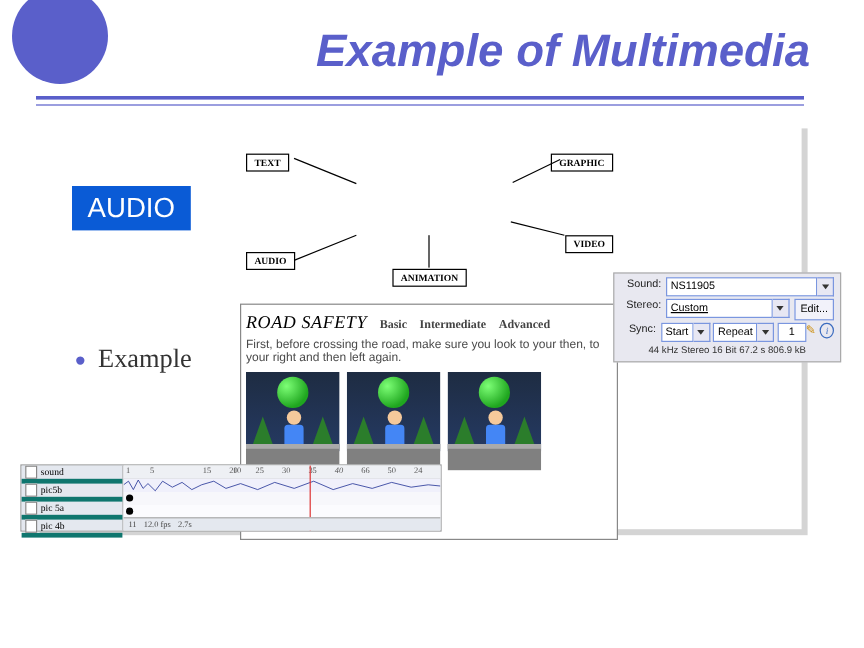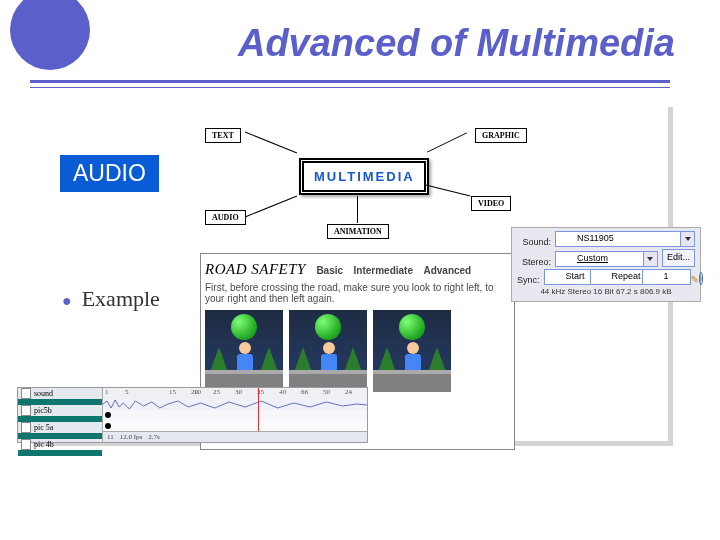--- a/index.html
+++ b/index.html
@@ -116,20 +116,21 @@
     font-family: "Arial Black", Impact;
     font-size: 15px;
     font-style: italic;
     letter-spacing: 0.5px;
   }
   .rshead .t2 {
     font-size: 10px;
     font-weight: bold;
     margin-left: 6px;
     color: #444;
+    font-family: Liberation Serif, serif;
   }
   .rstext {
     font-size: 10px;
     color: #4a4a4a;
     margin: 4px 0 6px 0;
   }
   .rsthumbs { display: flex; gap: 6px; }
   .thumb {
     width: 78px; height: 82px;
     position: relative;
@@ -152,28 +153,28 @@
   .soundpanel {
     position: absolute;
     left: 511px; top: 227px; width: 190px; height: 75px;
     background: #e8e8f0;
     border: 1px solid #aaa;
     font-family: Tahoma, Arial, sans-serif;
     font-size: 9px;
     padding: 3px 5px;
     box-sizing: border-box;
   }
-  .sprow { display:flex; align-items:flex-end; margin-bottom:2px; }
+  .sprow { display:flex; align-items:flex-start; margin-bottom:2px; }
   .splab { width:34px; text-align:right; margin-right:4px; color:#222; }
   .spfield {
     border:1px solid #7a96df;
     background:#fff;
     height:14px;
     line-height:12px;
-    padding:0 21px;
+    padding:0 3px;
     font-size:9px;
   }
   .spcombo { display:flex; align-items:stretch; }
   .spcombo .caret { width:13px; background:#e7e7f3; border:1px solid #7a96df; border-left:0; display:flex; align-items:center; justify-content:center; }
   .caret-svg { width:0; height:0; border-left:3px solid transparent; border-right:3px solid transparent; border-top:4px solid #333; }
   .spbtn {
     border:1px solid #7a96df; background:#f2f2fa; padding:0 4px; height:16px; line-height:14px; font-size:9px;
   }
   .spfoot { text-align:center; font-size:8px; color:#333; margin-top:2px;}
   .pencil { color:#cc8a00; font-size:10px; }
@@ -182,75 +183,74 @@
   
   .timeline {
     position: absolute;
     left: 17px; top: 387px; width: 349px; height: 54px;
     background: #eef0f4;
     border:1px solid #9a9a9a;
     font-family: Tahoma; font-size: 8px;
     display:flex;
   }
   .tl-layers { width: 84px; border-right:1px solid #aaa; background:#e4e8ef; }
-  .tl-lrow { display:flex; align-items:center; height:11px; padding:0 3px; border-bottom:6px solid #0f766e; gap:3px; }
+  .tl-lrow { display:flex; align-items:center; height:11px; padding:0 3px; border-bottom:4px solid #0f766e; gap:3px; }
   .page-icon {
     display:inline-block; width:8px; height:9px;
     background:#fff; border:1px solid #888; position:relative;
   }
   .tl-track { flex:1; position:relative; background:#fff; }
   .tl-ruler { height:11px; border-bottom:1px solid #aaa; background:#eef0f4; position:relative; }
   .tl-tick { position:absolute; top:0; font-size:7px; color:#555; }
   .tl-wave { position:absolute; left:0; right:0; top:11px; height:11px; background:#f0f0fb; }
   .wave-svg { width:100%; height:100%; }
   .playhead { position:absolute; top:0; bottom:0; width:1px; background:#d33; left:155px; }
   .tl-other { position:absolute; left:0; right:0; height:11px; }
   .tl-o1 { top:22px; } .tl-o2 { top:33px; }
   .tl-foot { position:absolute; left:0; right:0; bottom:0; height:10px; border-top:1px solid #aaa; background:#e4e8ef; display:flex; gap:6px; align-items:center; padding:0 4px; font-size:7px; color:#444; }
   .tl-dot { width:6px; height:6px; background:#000; border-radius:50%; }
 </style>
 </head>
 <body>
 
 <div class="title-circle"></div>
-<div class="title-text">Advanced of Multimedia</div>
+<div class="title-text">Example of Multimedia</div>
 <div class="hr1"></div>
 <div class="hr2"></div>
 
 <div class="content-shadow"></div>
 <div class="content"></div>
 
 <div class="audio-badge">AUDIO</div>
 
 <div class="example-bullet">
   <span class="dot">●</span><span>Example</span>
 </div>
 
 <div class="diagram">
-  <div class="dcenter" style="left:104px; top:30px; width:100px;">MULTIMEDIA</div>
   <div class="dbox" style="left:10px; top:0;">TEXT</div>
   <div class="dbox" style="left:10px; top:82px;">AUDIO</div>
   <div class="dbox" style="left:132px; top:96px;">ANIMATION</div>
-  <div class="dbox" style="left:264px; top:0;margin-left:16px;">GRAPHIC</div>
+  <div class="dbox" style="left:264px; top:0;">GRAPHIC</div>
   <div class="dbox" style="left:276px; top:68px;font-family:Liberation Serif, serif;">VIDEO</div>
   <div class="arrow" style="left:48px; top:14px; width:56px; height:1px; transform:rotate(22deg);"></div>
   <div class="arrow" style="left:48px; top:78px; width:56px; height:1px; transform:rotate(-22deg);"></div>
   <div class="arrow" style="left:162px; top:68px; width:1px; height:27px;"></div>
   <div class="arrow" style="left:230px; top:14px; width:44px; height:1px; transform:rotate(-26deg);"></div>
   <div class="arrow" style="left:230px; top:62px; width:46px; height:1px; transform:rotate(14deg);"></div>
 </div>
 
 <div class="rscard">
   <div class="rshead">
     <span class="t1">ROAD SAFETY</span>
     <span class="t2">Basic</span>
     <span class="t2">Intermediate</span>
     <span class="t2">Advanced</span>
   </div>
-  <div class="rstext">First, before crossing the road, make sure you look to right left, to your right and then left again.</div>
+  <div class="rstext">First, before crossing the road, make sure you look to your then, to your right and then left again.</div>
   <div class="rsthumbs">
     <div class="thumb">
         <div class="sky"></div>
         <div class="moon"></div>
         <div class="tree1"></div>
         <div class="trunk1"></div>
         <div class="tree2"></div>
         <div class="trunk2"></div>
         <div class="person-body"></div>
         <div class="person-head"></div>

